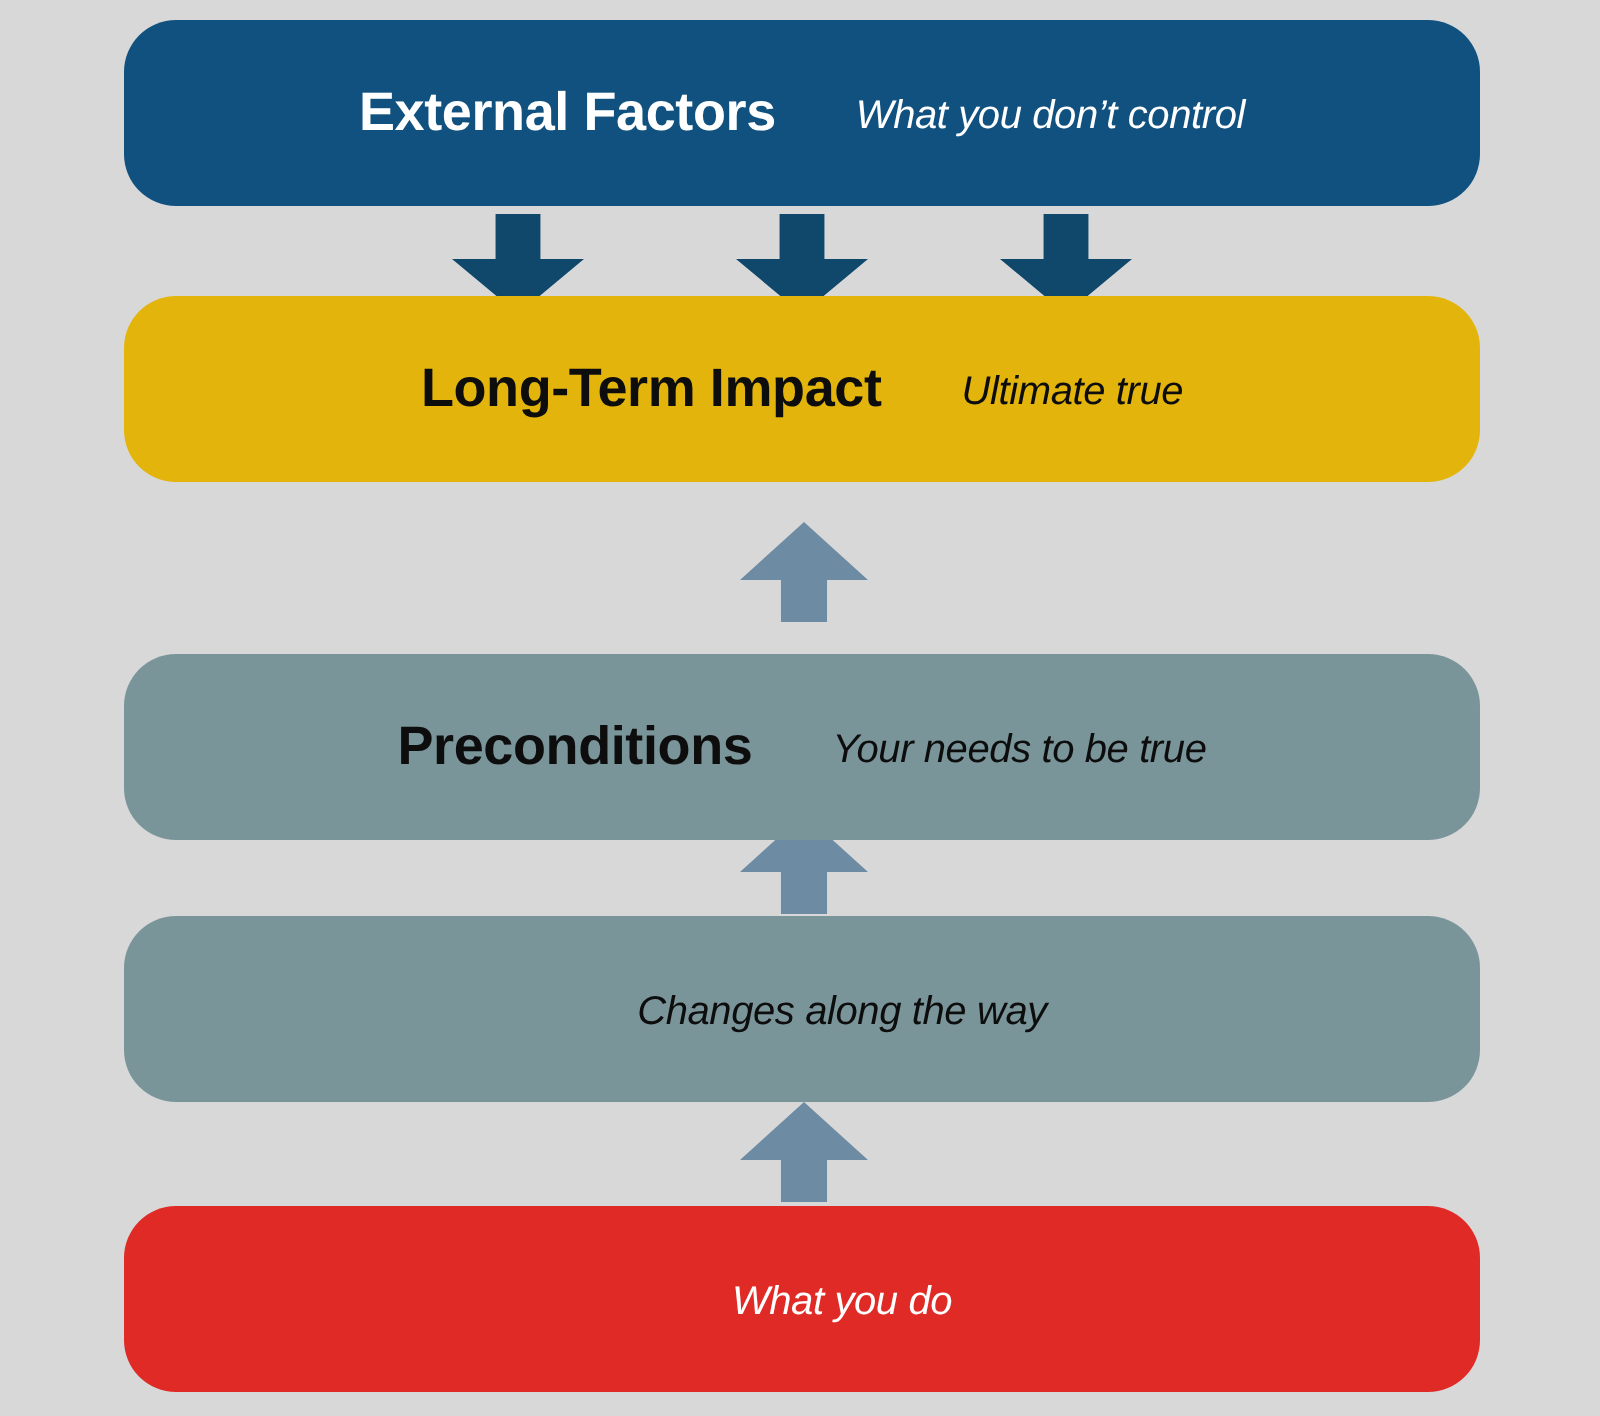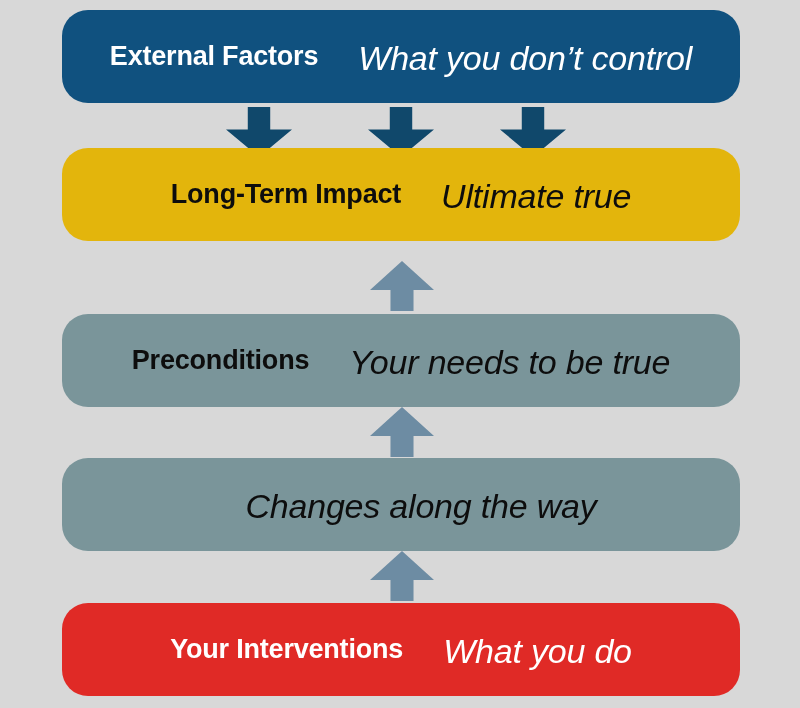--- a/index.html
+++ b/index.html
@@ -35,31 +35,31 @@
     text-align: center;
     z-index: 3;
   }
   .box .title {
     font-size: 27px;
     font-weight: bold;
     line-height: 1.06;
     letter-spacing: -0.2px;
   }
   .box .subtitle {
-    font-size: 34px;
+    font-size: 20px;
     font-style: italic;
     line-height: 1.12;
     letter-spacing: -0.2px;
     margin-top: 3px;
     margin-left: 40px;
   }
 
   .box-external      { top: 10px;  background: #10517f; color: #ffffff; }
   .box-impact        { top: 148px; background: #e3b50c; color: #0d0d0d; }
-  .box-precond       { top: 314px; background: #7a959a; color: #0d0d0d; }
+  .box-precond       { top: 327px; background: #7a959a; color: #0d0d0d; }
   .box-intermediate  { top: 458px; background: #7a959a; color: #0d0d0d; }
   .box-interventions { top: 603px; background: #e02a26; color: #ffffff; }
 
   
   .arrow {
     position: absolute;
     z-index: 2;
   }
   
   .arrow-down {
@@ -116,17 +116,16 @@
 
   <div class="arrow arrow-up arr-u2"></div>
 
   <div class="box box-intermediate">
     <div class="subtitle">Changes along the way</div>
   </div>
 
   <div class="arrow arrow-up arr-u3"></div>
 
   <div class="box box-interventions">
-    <div class="title">Your Interventions</div>
     <div class="subtitle">What you do</div>
   </div>
 
 </div>
 
 </body></html>

